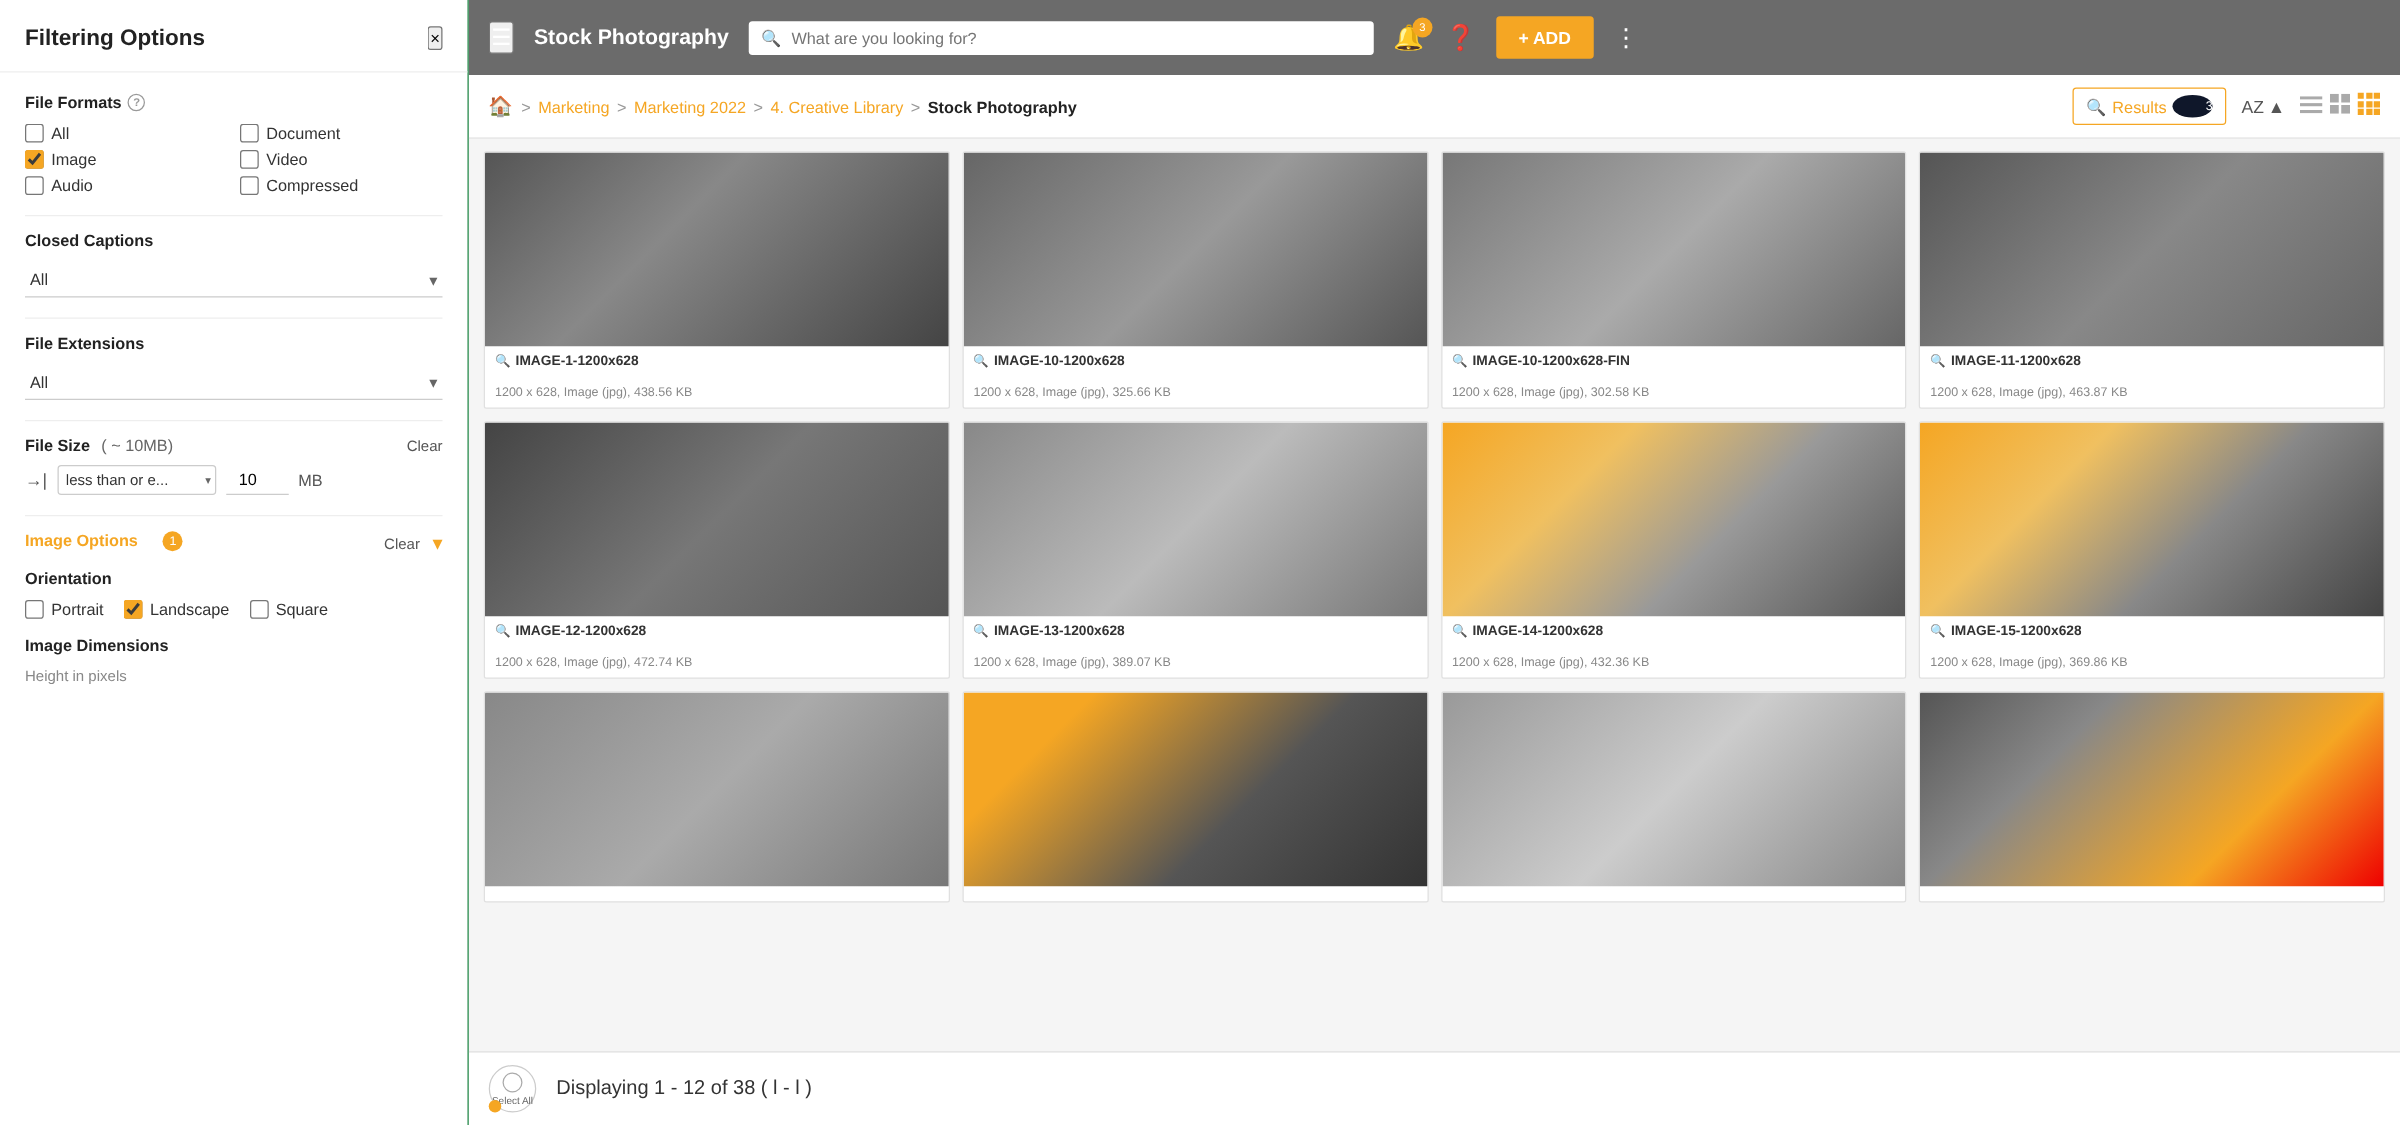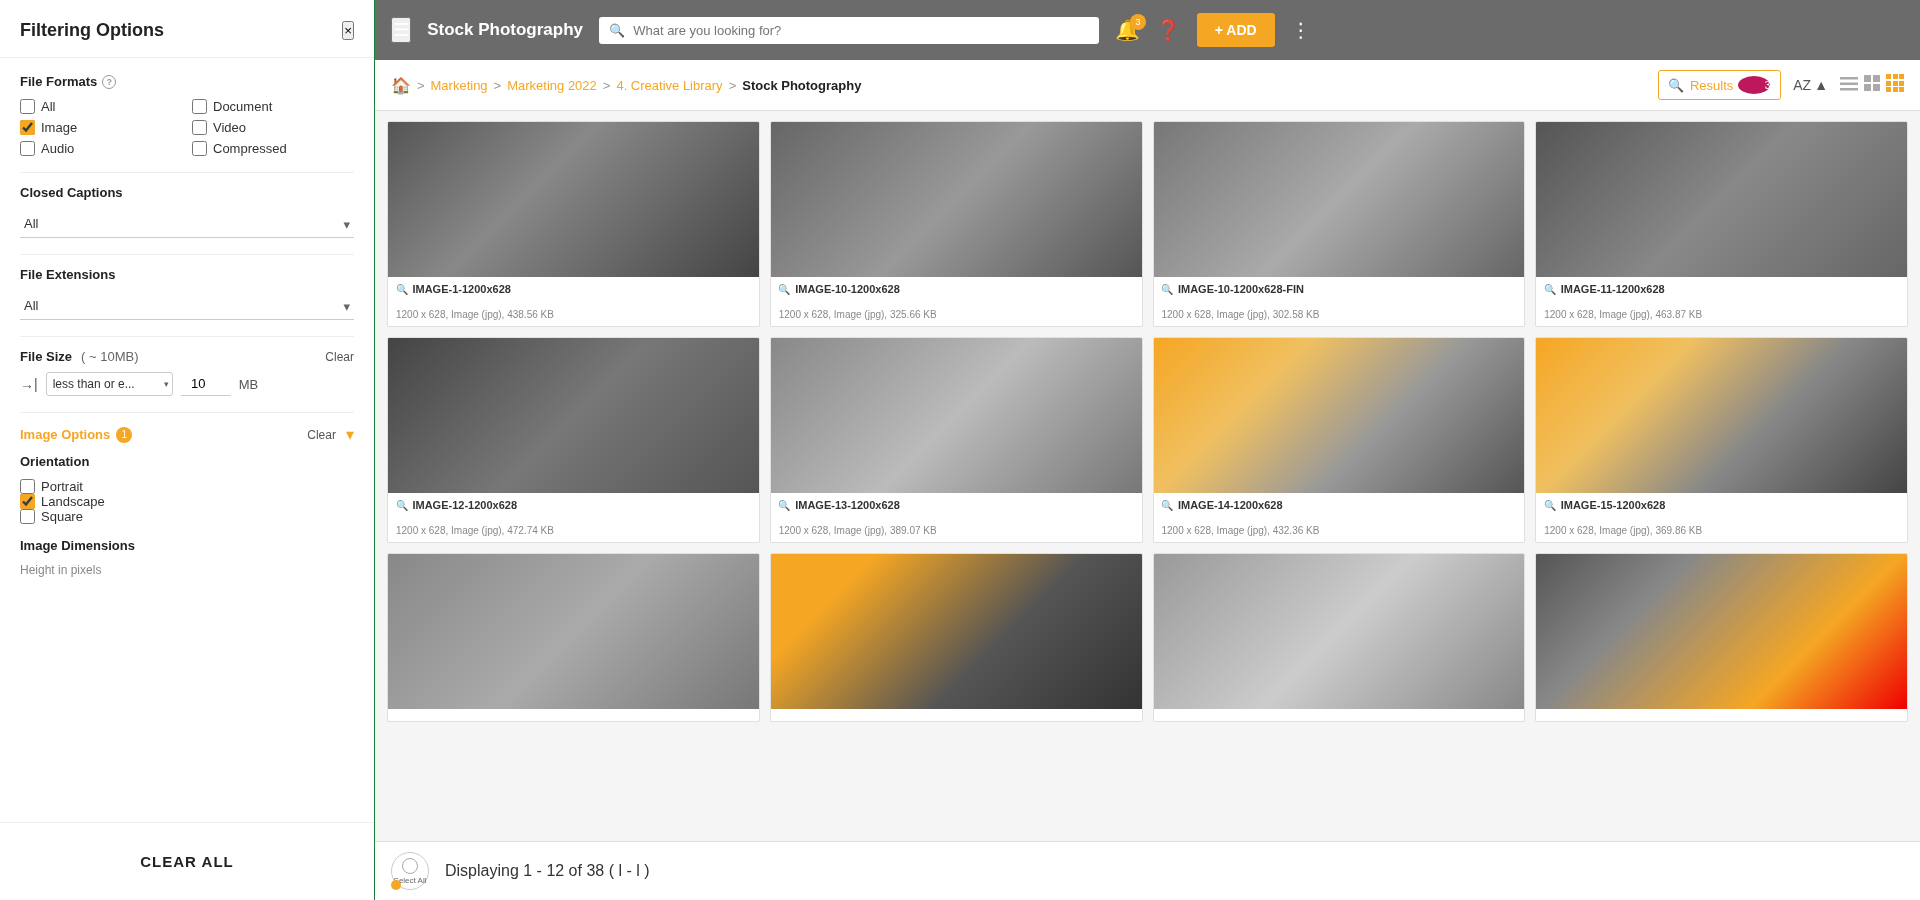--- a/index.html
+++ b/index.html
@@ -146,22 +146,22 @@
       width: 50px;
       border: none;
       border-bottom: 1px solid #ccc;
       padding: 4px;
       font-size: 13px;
       text-align: center;
     }
     .mb-label { font-size: 13px; color: #555; }
     .image-options-row {
       display: flex;
-      align-items: center;
-      gap: 6px;
+      align-items: flex-start;
+      gap: 20px;
       margin-bottom: 10px;
     }
     .image-options-label {
       font-weight: 700;
       color: #f5a623;
       font-size: 13px;
     }
     .badge {
       background: #f5a623;
       color: #fff;
@@ -179,22 +179,22 @@
       gap: 10px;
     }
     .chevron-down {
       color: #f5a623;
       font-size: 16px;
       cursor: pointer;
     }
     .orientation-row {
       display: flex;
       align-items: flex-start;
+      gap: 16px;
       margin-bottom: 14px;
-      flex-direction: column;
     }
     .sidebar-footer {
       padding: 16px 20px;
       border-top: 1px solid #eee;
     }
     .clear-all-btn {
       width: 100%;
       background: #fff;
       border: none;
       color: #222;
@@ -340,21 +340,21 @@
       gap: 5px;
       border: 1px solid #f5a623;
       border-radius: 3px;
       padding: 5px 10px;
       font-size: 13px;
       color: #f5a623;
       cursor: pointer;
       background: #fff;
     }
     #results-count {
-      background: #be185d;
+      background: #0f172a;
       color: #fff;
       border-radius: 50%;
       width: 18px; height: 18px;
       font-size: 10px;
       display: flex; align-items: center; justify-content: center; padding-left: 32px;
     }
     .sort-btn {
       background: none; border: none;
       color: #555;
       font-size: 14px;
@@ -605,23 +605,20 @@
       </label>
     </div>
 
     <div class="section-title">
       <span>Image Dimensions</span>
     </div>
     <div style="font-size:12px;color:#888;margin-bottom:16px;">Height in pixels</div>
 
   </div>
 
-  <div class="sidebar-footer">
-    <button class="clear-all-btn">CLEAR ALL</button>
-  </div>
 </div>
 
 <div id="main">
 
   <div id="topnav">
     <button id="hamburger-icon">☰</button>
     <span id="app-title">Stock Photography</span>
     <div id="search-bar">
       <span style="color:#aaa;">🔍</span>
       <input type="text" placeholder="What are you looking for?" style="">

